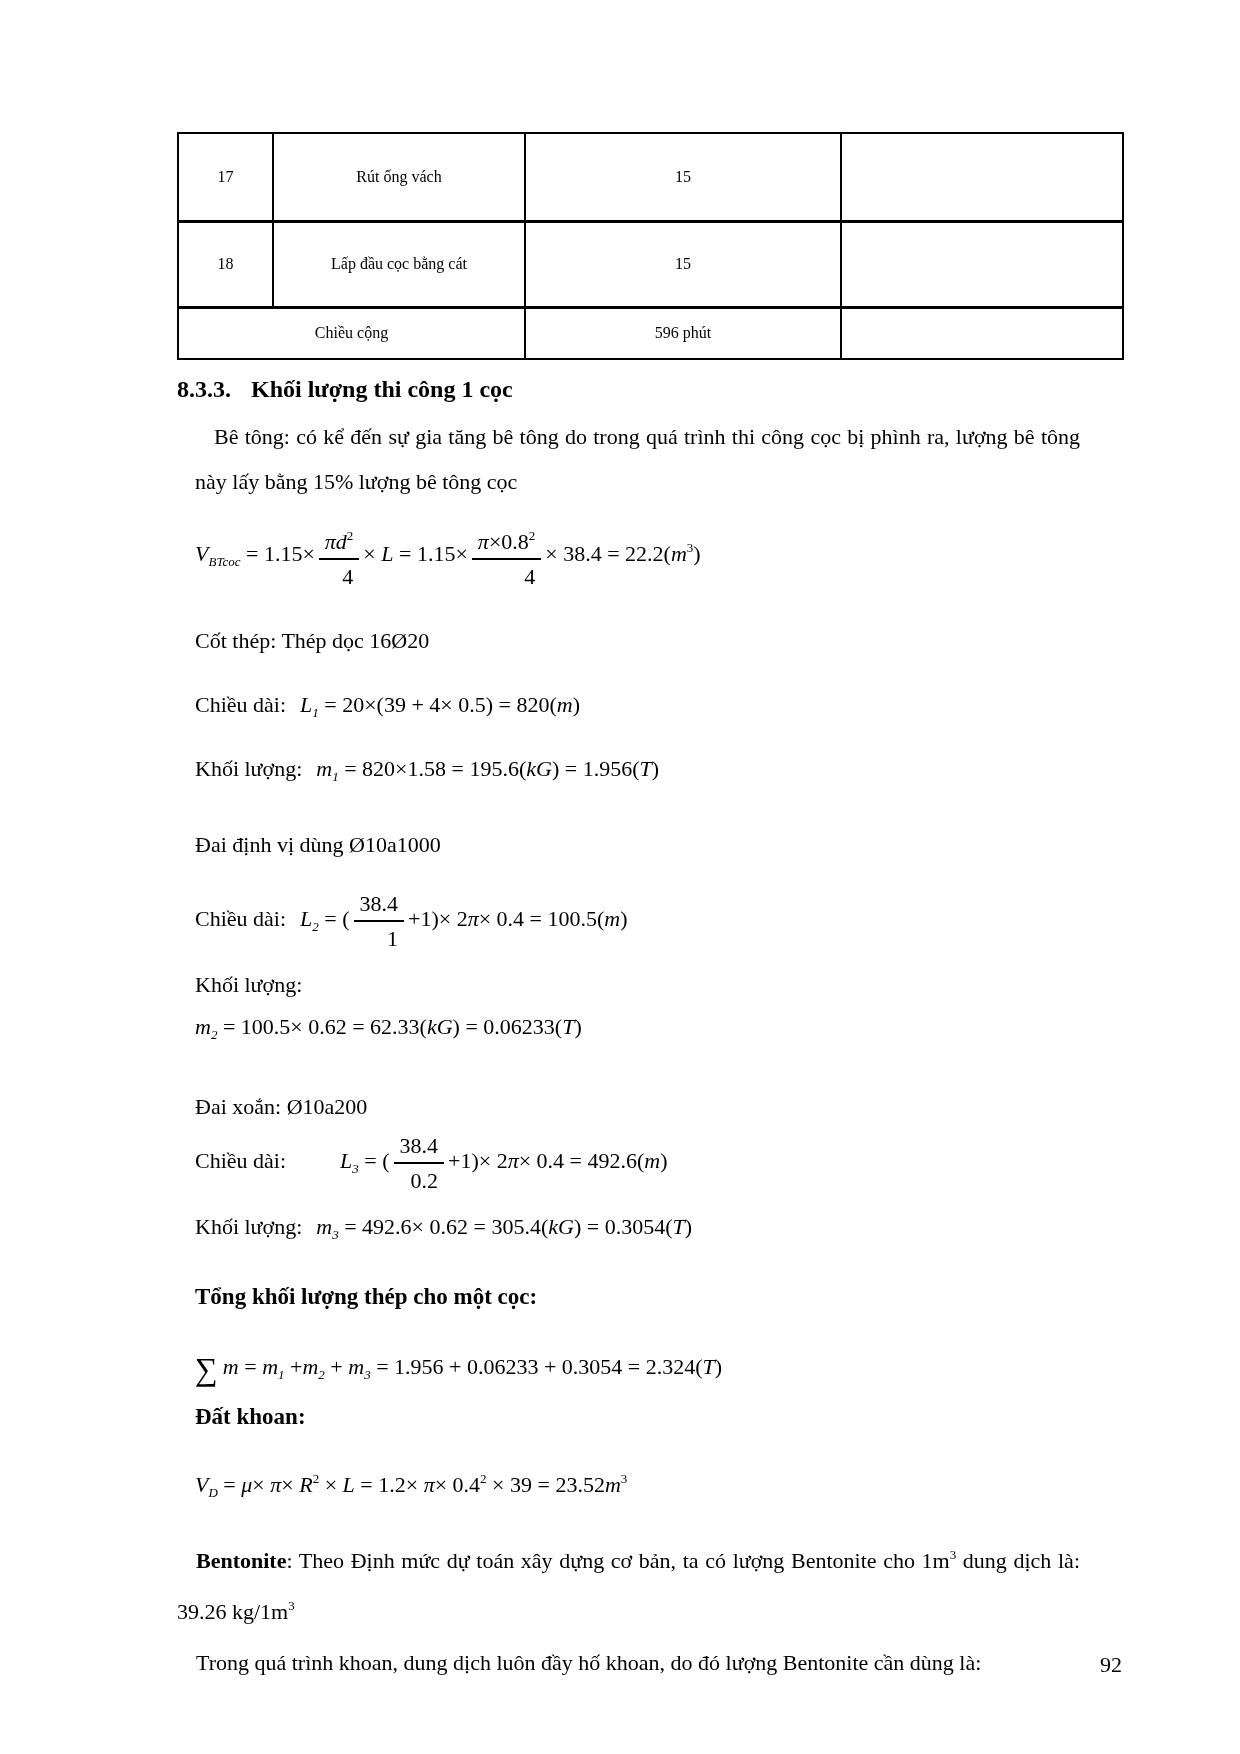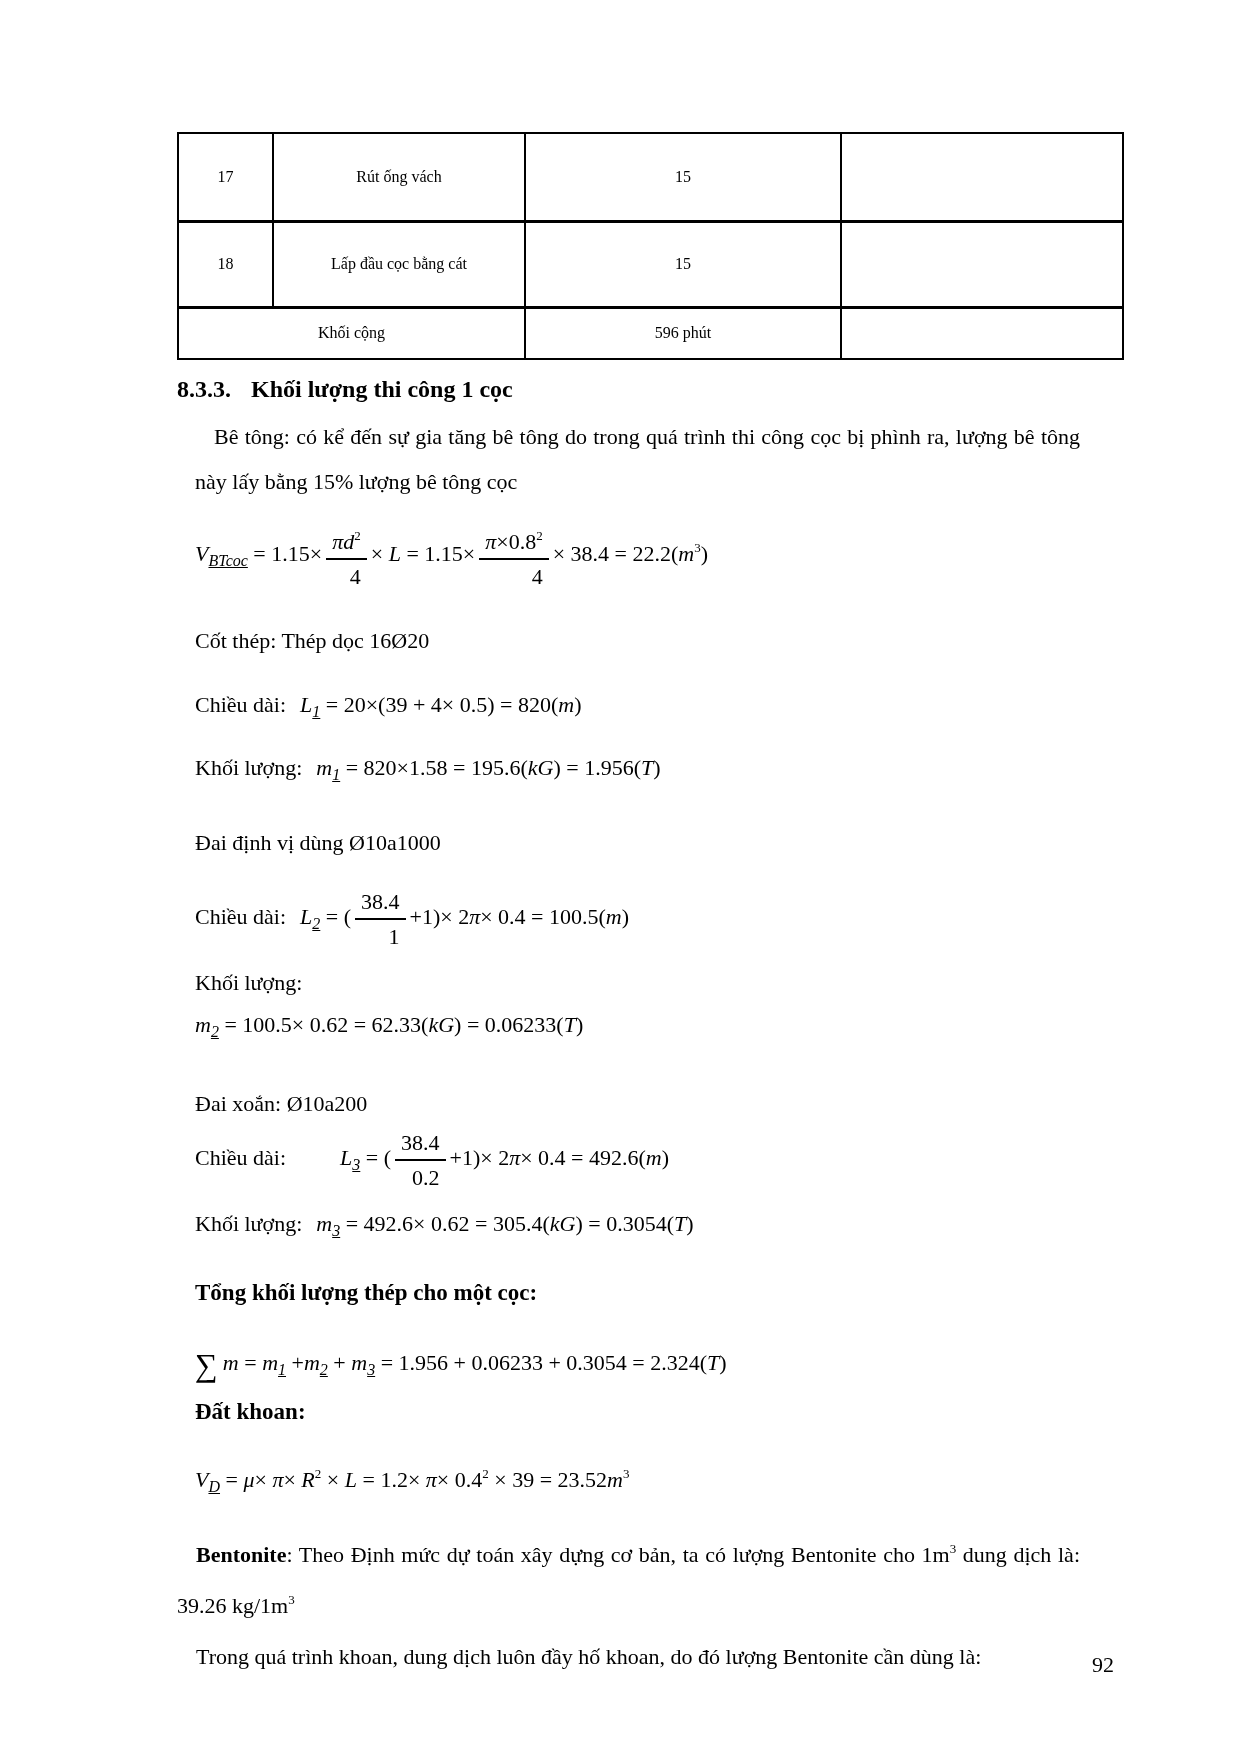--- a/index.html
+++ b/index.html
@@ -25,21 +25,21 @@
   .heading .hnum{margin-right:20px;}
   
   .blocks{width:903px;}
   .blk{margin:0;}
   .b-p{line-height:45px;text-align:justify;text-indent:19px;}
   .b-pl,.b-line,.b-math,.b-bold{line-height:34px;padding-left:18px;}
   .b-bold{font-weight:bold;font-size:23px;}
   .lbl{margin-right:14px;}
   .it{font-style:italic;}
   .bd{font-weight:bold;}
-  .msub{font-size:16px;font-style:italic;vertical-align:-5px;text-decoration:underline;}
+  .msub{font-size:13px;font-style:italic;vertical-align:-5px;}
   .msup{font-size:13px;vertical-align:9px;}
   .msum{font-size:32px;vertical-align:-6px;margin-right:5px;line-height:34px;}
   .frac{display:inline-block;vertical-align:middle;text-align:right;margin:0 4px;}
   .frac .num{display:block;padding:0 6px 1px 6px;border-bottom:2px solid #000;line-height:31px;}
   .frac .den{display:block;padding:1px 6px 0 6px;line-height:31px;}
   
   [data-name="para-be-tong"]{margin-top:8px;margin-left:18px;}
   [data-name="formula-v-btcoc"]{margin-top:16px;}
   [data-name="line-cot-thep"]{margin-top:32px;}
   [data-name="line-chieu-dai-1"]{margin-top:30px;}
@@ -50,21 +50,21 @@
   [data-name="formula-m2"]{margin-top:8px;}
   [data-name="line-dai-xoan"]{margin-top:38px;}
   [data-name="line-chieu-dai-3"]{margin-top:6px;}
   [data-name="line-khoi-luong-3"]{margin-top:14px;}
   [data-name="heading-tong-khoi-luong-thep"]{margin-top:28px;}
   [data-name="formula-tong-m"]{margin-top:36px;}
   [data-name="heading-dat-khoan"]{margin-top:8px;}
   [data-name="formula-dat-khoan"]{margin-top:28px;}
   [data-name="para-bentonite"]{margin-top:22px;}
   [data-name="para-trong-qua-trinh"]{margin-top:6px;}
-  .page-number{position:absolute;top:1652px;right:126px;font-size:22px;}
+  .page-number{position:absolute;top:1652px;right:118px;font-size:22px;}
 </style>
 </head>
 <body>
 
 <div class="page" data-name="document-page">
 
   <table class="duration" data-name="duration-table">
     <colgroup>
       <col style="width:95px">
         <col style="width:252px">
@@ -78,21 +78,21 @@
         <td data-name="duration-cell">15</td>
         <td data-name="note-cell"></td>
       </tr>
       <tr class="r18" data-name="table-row">
         <td data-name="row-number-cell">18</td>
         <td data-name="task-name-cell">Lấp đầu cọc bằng cát</td>
         <td data-name="duration-cell">15</td>
         <td data-name="note-cell"></td>
       </tr>
       <tr class="rtotal" data-name="table-total-row">
-        <td colspan="2" data-name="total-label-cell">Khối cộng</td>
+        <td colspan="2" data-name="total-label-cell">Chiều cộng</td>
         <td data-name="total-value-cell">596 phút</td>
         <td data-name="total-note-cell"></td>
       </tr>
     </tbody>
   </table>
 
   <div class="heading" data-name="section-heading">
     <span class="hnum" data-name="section-number">8.3.3.</span><span data-name="section-title">Khối lượng thi công 1 cọc</span>
   </div>
 

